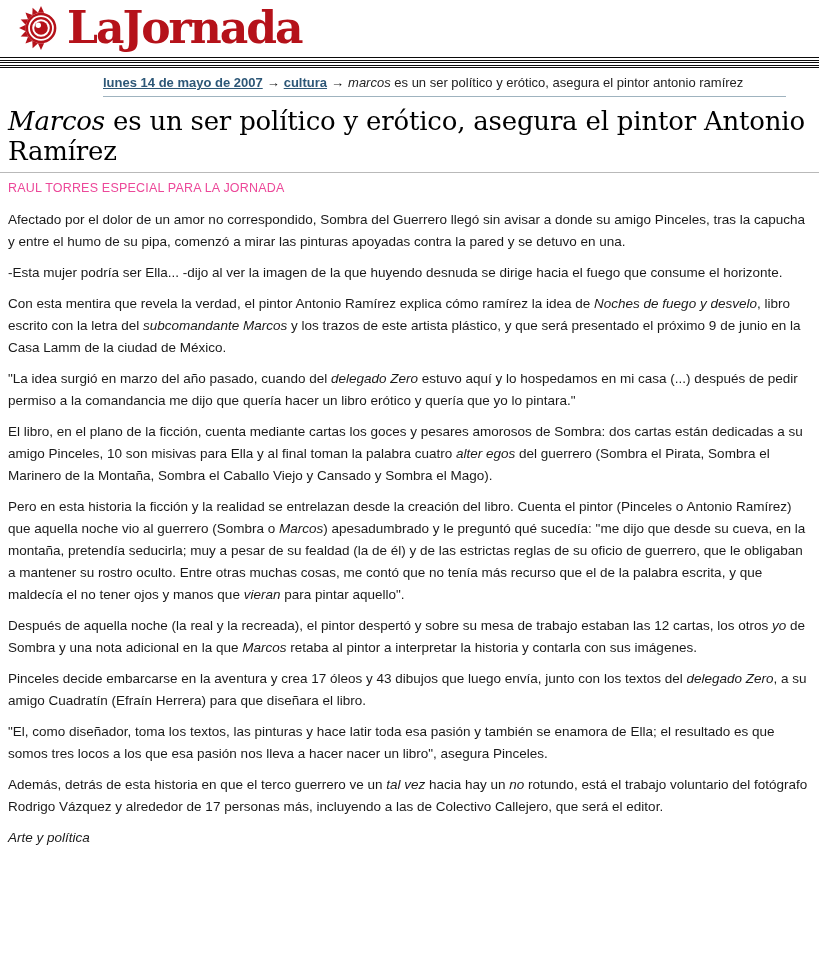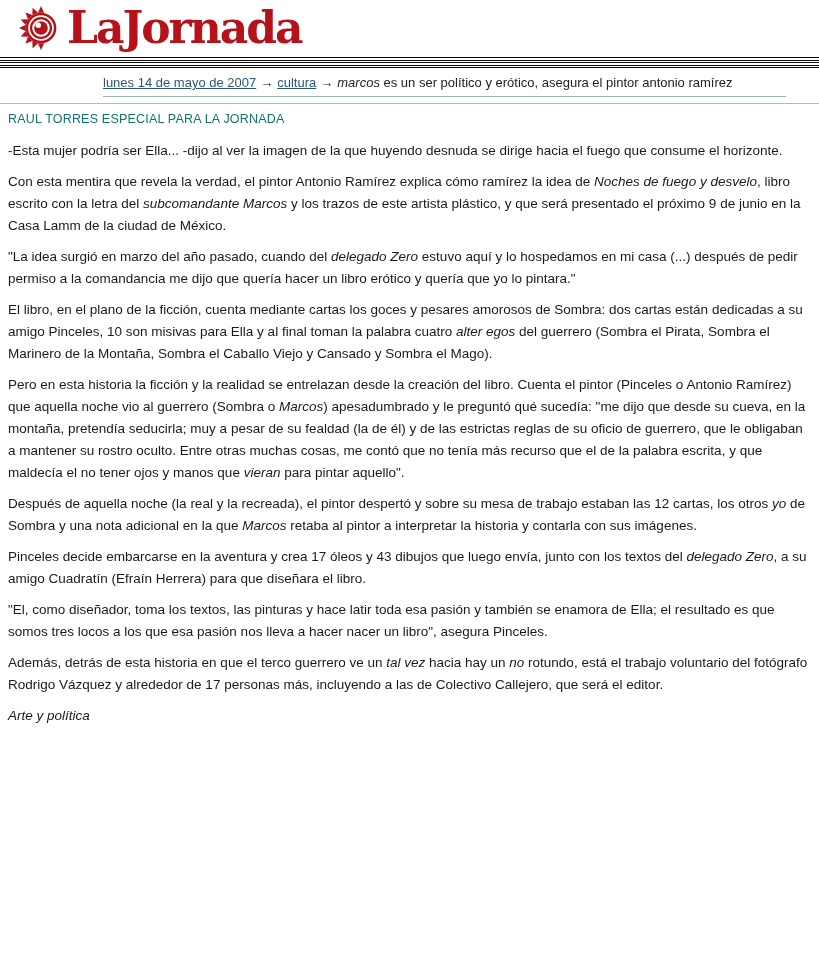--- a/index.html
+++ b/index.html
@@ -35,42 +35,42 @@
   }
   .breadcrumb{
     margin-left:103px;
     width:683px;
     padding:5px 0 6px;
     border-bottom:1px solid var(--crumb-rule);
     font-size:13px;
     white-space:nowrap;
     color:#222;
   }
-  .breadcrumb a{color:var(--link);text-decoration:underline;cursor:pointer;}
+  .breadcrumb a{color:var(--link);text-decoration:underline;cursor:pointer;font-weight:bold;}
   .breadcrumb .arrow{color:#111;padding:0 4px;font-style:normal;}
   .kicker{
     margin:15px 8px 0;
     font-size:13.5px;
     line-height:18px;
   }
   h1.headline{
     margin:9px 8px 0;
     font-family:"DejaVu Serif","Liberation Serif",serif;
     font-weight:normal;
     font-size:26px;
     line-height:30px;
     letter-spacing:-0.2px;
     color:#000;
   }
   .headline-rule{border-bottom:1px solid var(--headline-rule);margin-top:6px;}
   .byline{
     margin:8px 8px 14px;
     font-size:12.5px;
     letter-spacing:0.2px;
-    color:#0f766e;
+    color:#ec4899;
   }
   .article-body p{
     margin:0 8px 9px;
     font-size:13.5px;
     line-height:22px;
   }
   em{}
 </style>
 </head>
 <body>
@@ -98,23 +98,25 @@
   </a>
 </header>
 
 <div class="sep-lines"></div>
 
 <nav class="breadcrumb">
   <a>lunes 14 de mayo de 2007</a><span class="arrow">→</span><a>cultura</a><span class="arrow">→</span><span class="crumb-current"><em>marcos</em><span> es un ser político y erótico, asegura el pintor antonio ramírez</span></span>
 </nav>
 
 <main>
+  <h1 class="headline"><em>Marcos</em><span> es un ser político y erótico, asegura el pintor Antonio Ramírez</span></h1>
   <div class="headline-rule"></div>
   <p class="byline">RAUL TORRES ESPECIAL PARA LA JORNADA</p>
   <div class="article-body">
+      <p><span>Afectado por el dolor de un amor no correspondido, Sombra del Guerrero llegó sin avisar a donde su amigo Pinceles, tras la capucha y entre el humo de su pipa, comenzó a mirar las pinturas apoyadas contra la pared y se detuvo en una.</span></p>
       <p><span>-Esta mujer podría ser Ella... -dijo al ver la imagen de la que huyendo desnuda se dirige hacia el fuego que consume el horizonte.</span></p>
       <p><span>Con esta mentira que revela la verdad, el pintor Antonio Ramírez explica cómo ramírez la idea de </span><em>Noches de fuego y desvelo</em><span>, libro escrito con la letra del </span><em>subcomandante Marcos</em><span> y los trazos de este artista plástico, y que será presentado el próximo 9 de junio en la Casa Lamm de la ciudad de México.</span></p>
       <p><span>"La idea surgió en marzo del año pasado, cuando del </span><em>delegado Zero</em><span> estuvo aquí y lo hospedamos en mi casa (...) después de pedir permiso a la comandancia me dijo que quería hacer un libro erótico y quería que yo lo pintara."</span></p>
       <p><span>El libro, en el plano de la ficción, cuenta mediante cartas los goces y pesares amorosos de Sombra: dos cartas están dedicadas a su amigo Pinceles, 10 son misivas para Ella y al final toman la palabra cuatro </span><em>alter egos</em><span> del guerrero (Sombra el Pirata, Sombra el Marinero de la Montaña, Sombra el Caballo Viejo y Cansado y Sombra el Mago).</span></p>
       <p><span>Pero en esta historia la ficción y la realidad se entrelazan desde la creación del libro. Cuenta el pintor (Pinceles o Antonio Ramírez) que aquella noche vio al guerrero (Sombra o </span><em>Marcos</em><span>) apesadumbrado y le preguntó qué sucedía: "me dijo que desde su cueva, en la montaña, pretendía seducirla; muy a pesar de su fealdad (la de él) y de las estrictas reglas de su oficio de guerrero, que le obligaban a mantener su rostro oculto. Entre otras muchas cosas, me contó que no tenía más recurso que el de la palabra escrita, y que maldecía el no tener ojos y manos que </span><em>vieran</em><span> para pintar aquello".</span></p>
       <p><span>Después de aquella noche (la real y la recreada), el pintor despertó y sobre su mesa de trabajo estaban las 12 cartas, los otros </span><em>yo</em><span> de Sombra y una nota adicional en la que </span><em>Marcos</em><span> retaba al pintor a interpretar la historia y contarla con sus imágenes.</span></p>
       <p><span>Pinceles decide embarcarse en la aventura y crea 17 óleos y 43 dibujos que luego envía, junto con los textos del </span><em>delegado Zero</em><span>, a su amigo Cuadratín (Efraín Herrera) para que diseñara el libro.</span></p>
       <p><span>"El, como diseñador, toma los textos, las pinturas y hace latir toda esa pasión y también se enamora de Ella; el resultado es que somos tres locos a los que esa pasión nos lleva a hacer nacer un libro", asegura Pinceles.</span></p>
       <p><span>Además, detrás de esta historia en que el terco guerrero ve un </span><em>tal vez</em><span> hacia hay un </span><em>no</em><span> rotundo, está el trabajo voluntario del fotógrafo Rodrigo Vázquez y alrededor de 17 personas más, incluyendo a las de Colectivo Callejero, que será el editor.</span></p>
       <p><em>Arte y política</em></p>

